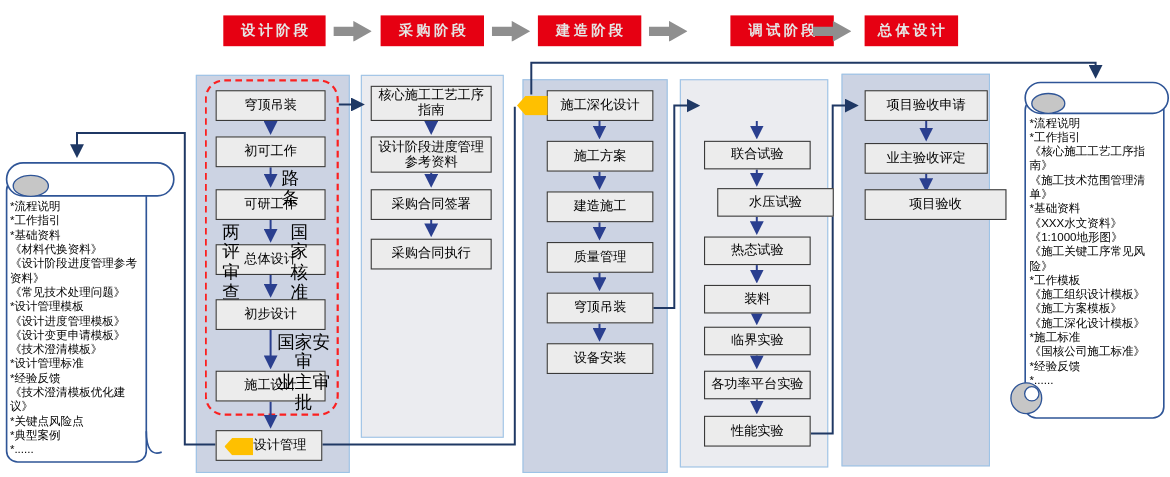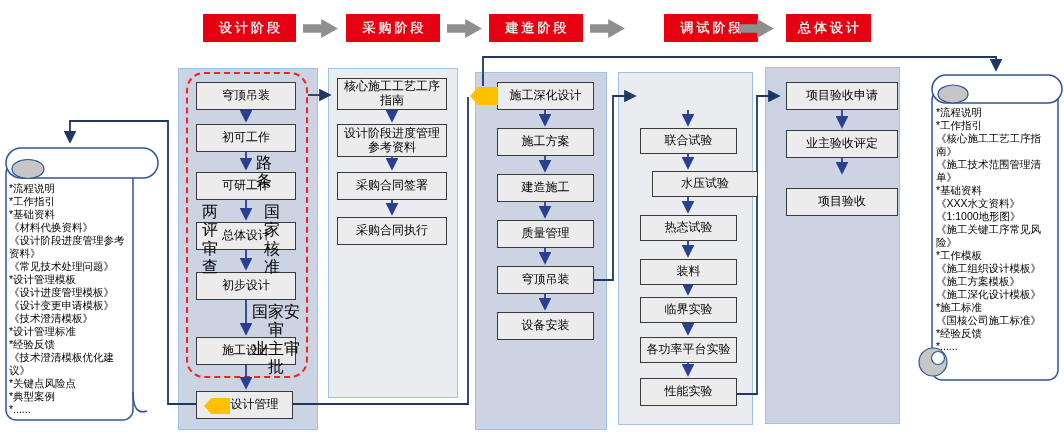--- a/index.html
+++ b/index.html
@@ -173,21 +173,21 @@
   <div class="pbox" style="left:640px;top:128px;width:97px;height:26px">联合试验</div>
   <div class="pbox" style="left:652px;top:171px;width:106px;height:26px">水压试验</div>
   <div class="pbox" style="left:640px;top:215px;width:97px;height:26px">热态试验</div>
   <div class="pbox" style="left:640px;top:259px;width:97px;height:26px">装料</div>
   <div class="pbox" style="left:640px;top:297px;width:97px;height:26px">临界实验</div>
   <div class="pbox" style="left:640px;top:337px;width:97px;height:26px">各功率平台实验</div>
   <div class="pbox" style="left:640px;top:378px;width:97px;height:28px">性能实验</div>
 
   <div class="pbox" style="left:786px;top:82px;width:112px;height:28px">项目验收申请</div>
   <div class="pbox" style="left:786px;top:130px;width:112px;height:28px">业主验收评定</div>
-  <div class="pbox" style="left:786px;top:188px;width:112px;height:28px">项目验收</div>
+  <div class="pbox" style="left:786px;top:172px;width:129px;height:28px">项目验收</div>
 
   <div class="scrolltext" style="left:9px;top:182px;width:122px">*流程说明
 *工作指引
 *基础资料
 《材料代换资料》
 《设计阶段进度管理参考资料》
 《常见技术处理问题》
 *设计管理模板
 《设计进度管理模板》
 《设计变更申请模板》

